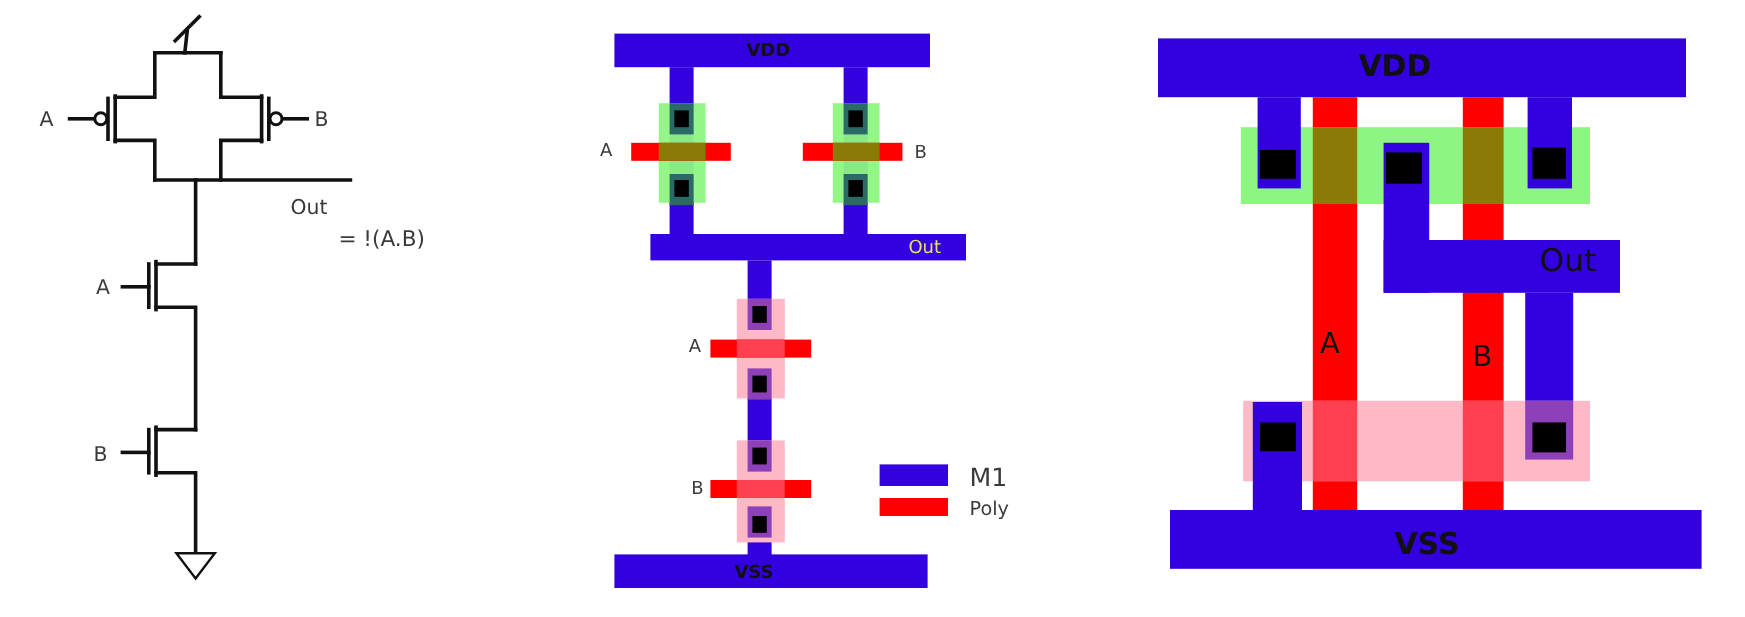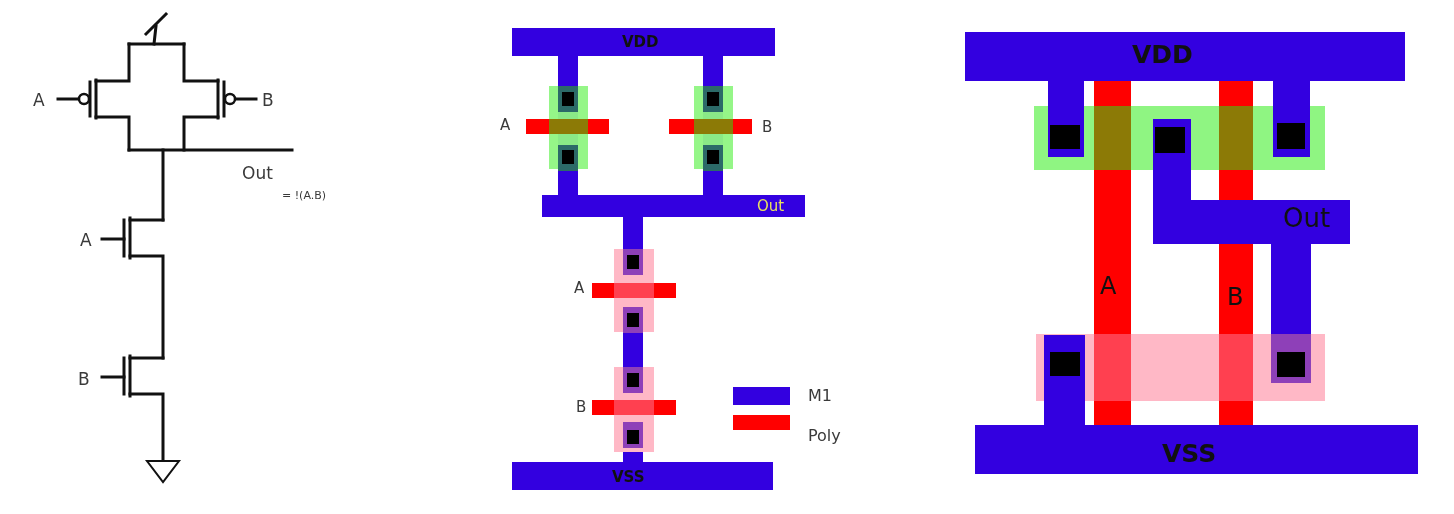--- a/index.html
+++ b/index.html
@@ -49,21 +49,21 @@
       <line x1="124" y1="358" x2="124" y2="394"></line>
       <line x1="102" y1="377" x2="124" y2="377"></line>
       <polyline points="130,394 163,394 163,460"></polyline>
     </g>
 
     <polygon points="147,461 179,461 163,482" fill="none" stroke="#111" stroke-width="2"></polygon>
   </svg>
   <span class="lbl" style="position:absolute; left:33px; top:90px; font-size:17px; color:#3a3a3a;">A</span>
   <span class="lbl" style="position:absolute; left:262px; top:90px; font-size:17px; color:#3a3a3a;">B</span>
   <span class="lbl" style="position:absolute; left:242px; top:163px; font-size:17px; color:#3a3a3a;">Out</span>
-  <span class="lbl" style="position:absolute; left:282px; top:189px; font-size:11px; color:#3a3a3a;">= !(A.B)</span>
+  <span class="lbl" style="position:absolute; left:282px; top:189px; font-size:18px; color:#3a3a3a;">= !(A.B)</span>
   <span class="lbl" style="position:absolute; left:80px; top:230px; font-size:17px; color:#3a3a3a;">A</span>
   <span class="lbl" style="position:absolute; left:78px; top:369px; font-size:17px; color:#3a3a3a;">B</span>
 </div>
 
 <div class="panel" style="left:480px; width:400px;">
   <svg width="400" height="514" viewBox="480 0 400 514">
 
     <rect x="512" y="28" width="263" height="28" fill="#3300e0"></rect>
 
     <rect x="558" y="56" width="20" height="145" fill="#3300e0"></rect>
@@ -110,22 +110,22 @@
     <rect x="733" y="387" width="57" height="18" fill="#3300e0"></rect>
     <rect x="733" y="415" width="57" height="15" fill="#ff0000"></rect>
   </svg>
   <span class="lbl" style="position:absolute; left:142px; top:33px; font-size:15px; font-weight:bold; color:#111;">VDD</span>
   <span class="lbl" style="position:absolute; left:20px; top:116px; font-size:15px; color:#3a3a3a;">A</span>
   <span class="lbl" style="position:absolute; left:282px; top:118px; font-size:15px; color:#3a3a3a;">B</span>
   <span class="lbl" style="position:absolute; left:277px; top:197px; font-size:15px; color:#e8e060;">Out</span>
   <span class="lbl" style="position:absolute; left:94px; top:279px; font-size:15px; color:#3a3a3a;">A</span>
   <span class="lbl" style="position:absolute; left:96px; top:398px; font-size:15px; color:#3a3a3a;">B</span>
   <span class="lbl" style="position:absolute; left:132px; top:468px; font-size:15px; font-weight:bold; color:#111;">VSS</span>
-  <span class="lbl" style="position:absolute; left:328px; top:386px; font-size:16px; color:#3a3a3a;">M1</span>
-  <span class="lbl" style="position:absolute; left:328px; top:414px; font-size:16px; color:#3a3a3a;margin-top:12px;">Poly</span>
+  <span class="lbl" style="position:absolute; left:328px; top:386px; font-size:21px; color:#3a3a3a;">M1</span>
+  <span class="lbl" style="position:absolute; left:328px; top:414px; font-size:16px; color:#3a3a3a;">Poly</span>
 </div>
 
 <div class="panel" style="left:940px; width:514px;">
   <svg width="514" height="514" viewBox="940 0 514 514">
 
     <rect x="1094" y="81" width="37" height="345" fill="#ff0000"></rect>
     <rect x="1219" y="81" width="34" height="345" fill="#ff0000"></rect>
 
     <rect x="1034" y="106" width="291" height="64" fill="#8ff582"></rect>
     <rect x="1094" y="106" width="37" height="64" fill="#8c7a06"></rect>

